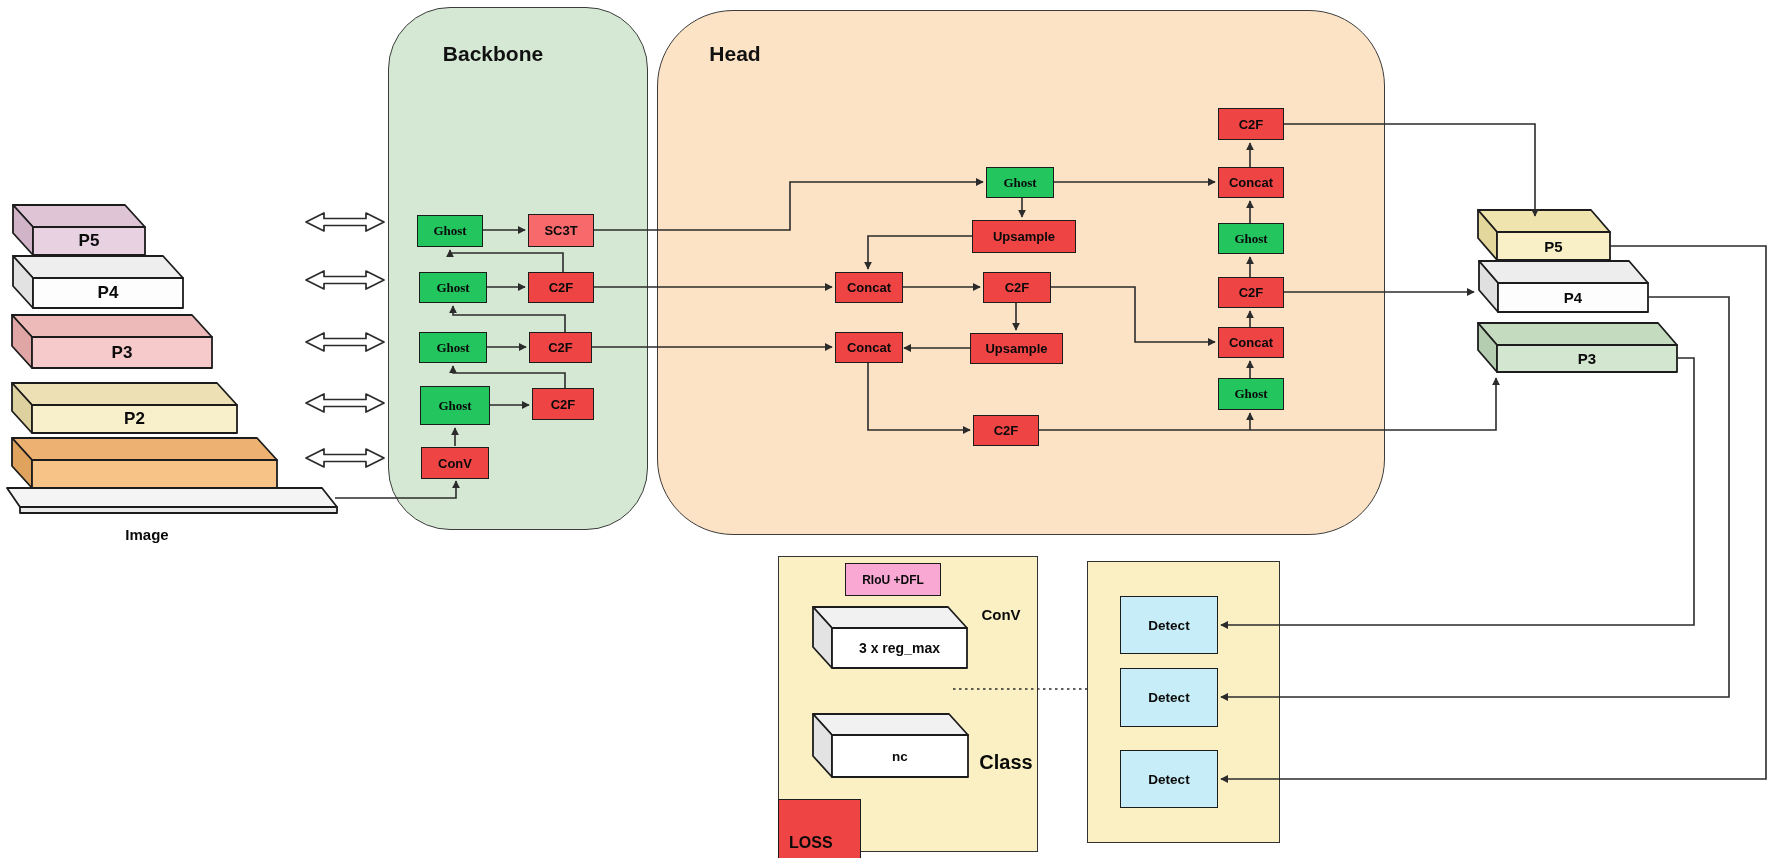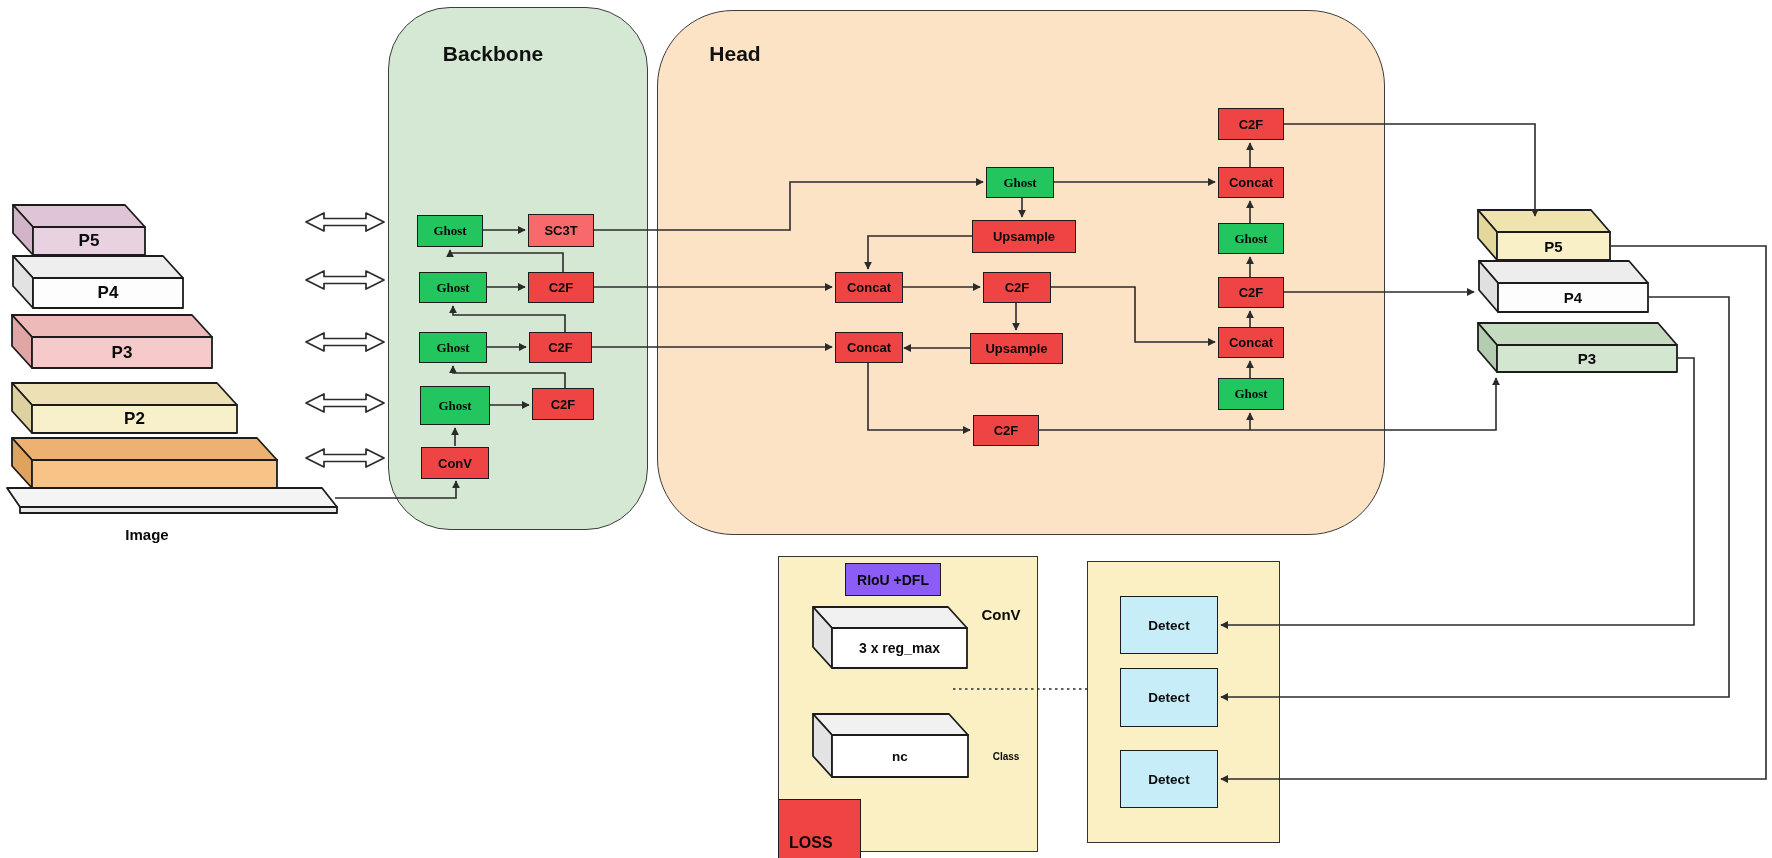--- a/index.html
+++ b/index.html
@@ -16,21 +16,21 @@
   #detect-panel{left:1087px;top:561px;width:193px;height:282px;}
   
   #wires{position:absolute;left:0;top:0;z-index:1;}
   
   .node{position:absolute;z-index:2;display:flex;align-items:center;justify-content:center;
         box-sizing:border-box;background:#ef4444;border:1.9px solid #1c1c1c;
         font-weight:bold;font-size:13px;color:#0a0a0a;white-space:nowrap;}
   .ghost{background:#22c55e;font-family:Liberation Serif, serif;}
   .sc3t{background:#f8696b;}
   .detect{background:#c7edf8;font-size:13.5px;}
-  .riou{background:#8b5cf6;font-size:14px;}
+  .riou{background:#f9a8d4;font-size:12px;}
   .loss{justify-content:flex-start;align-items:flex-end;padding:0 0 8px 10px;font-size:16px;}
   
   .flabel{position:absolute;z-index:2;font-weight:bold;color:#0a0a0a;text-align:center;}
   .face-label{position:absolute;z-index:2;display:flex;align-items:center;justify-content:center;
               font-weight:bold;color:#0a0a0a;}
 </style>
 </head>
 <body>
 
 <div id="canvas">
@@ -191,21 +191,21 @@
   <div class="node ghost" style="left:1218px;top:378px;width:66px;height:32px;">Ghost</div>
 
   <div class="node detect" style="left:1120px;top:596px;width:98px;height:58px;">Detect</div>
   <div class="node detect" style="left:1120px;top:668px;width:98px;height:59px;">Detect</div>
   <div class="node detect" style="left:1120px;top:750px;width:98px;height:58px;">Detect</div>
 
   <div class="node riou" style="left:845px;top:563px;width:96px;height:33px;">RIoU +DFL</div>
   <div class="face-label" style="left:832px;top:628px;width:135px;height:40px;font-size:14px;">3 x reg_max</div>
   <div class="flabel" style="left:968px;top:606px;width:66px;font-size:15px;">ConV</div>
   <div class="face-label" style="left:832px;top:735px;width:136px;height:42px;font-size:13.5px;">nc</div>
-  <div class="flabel" style="left:973px;top:751px;width:66px;font-size:10px;">Class</div>
+  <div class="flabel" style="left:973px;top:751px;width:66px;font-size:20px;">Class</div>
   <div class="node loss" style="left:778px;top:792px;width:83px;height:62px;margin-top:7px;">LOSS</div>
 
   <div class="face-label" style="left:33px;top:227px;width:112px;height:28px;font-size:17px;">P5</div>
   <div class="face-label" style="left:33px;top:278px;width:150px;height:30px;font-size:17px;">P4</div>
   <div class="face-label" style="left:32px;top:337px;width:180px;height:31px;font-size:17px;">P3</div>
   <div class="face-label" style="left:32px;top:405px;width:205px;height:28px;font-size:17px;">P2</div>
   <div class="flabel" style="left:42px;top:518px;width:210px;font-size:15px;margin-top:8px;">Image</div>
 
   <div class="face-label" style="left:1497px;top:232px;width:113px;height:28px;font-size:15px;">P5</div>
   <div class="face-label" style="left:1498px;top:283px;width:150px;height:29px;font-size:15px;">P4</div>

